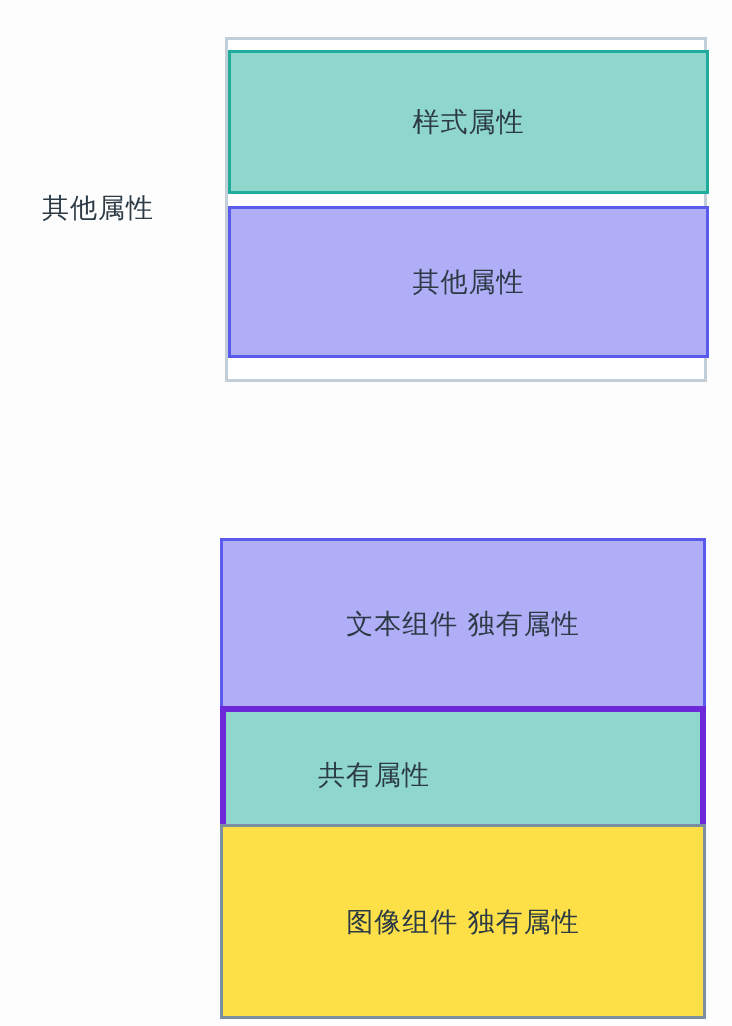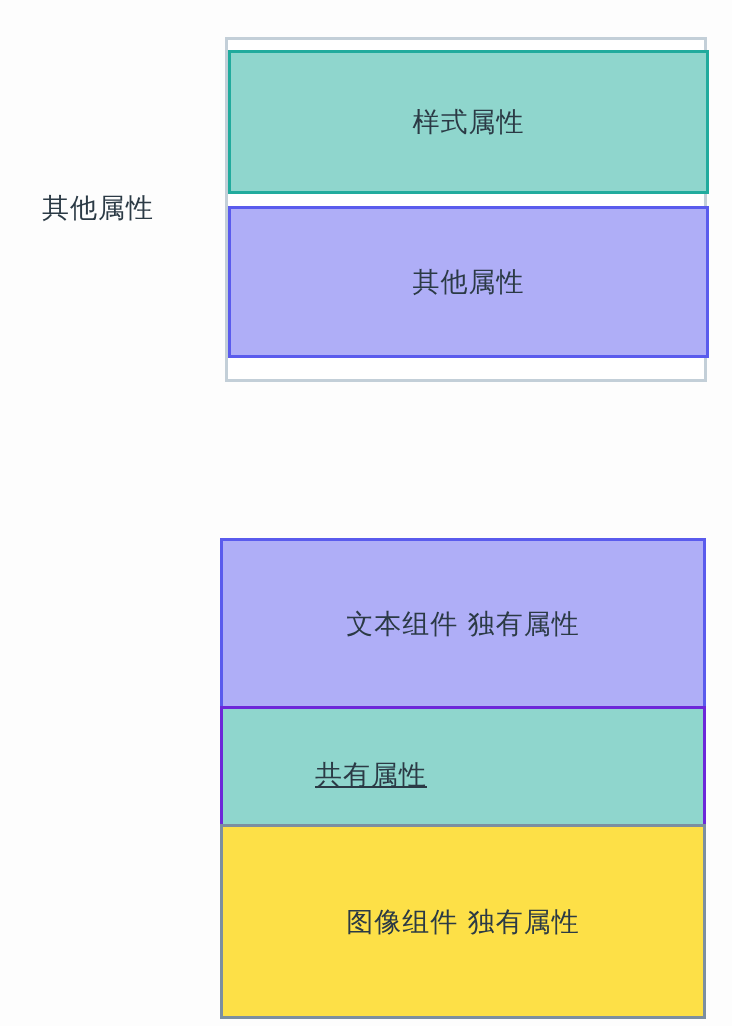--- a/index.html
+++ b/index.html
@@ -104,22 +104,21 @@
   }
 
   .box-shared {
     position: absolute;
     left: 0;
     top: 168px;
     width: 486px;
     height: 137px;
     box-sizing: border-box;
     background: #8fd6cd;
-    border: 3px solid #6d28d9;
-    text-decoration: underline;
+    border: 6px solid #6d28d9;
   }
 
   .box-image-unique {
     position: absolute;
     left: 0;
     top: 286px;
     width: 486px;
     height: 195px;
     box-sizing: border-box;
     background: #fde047;

